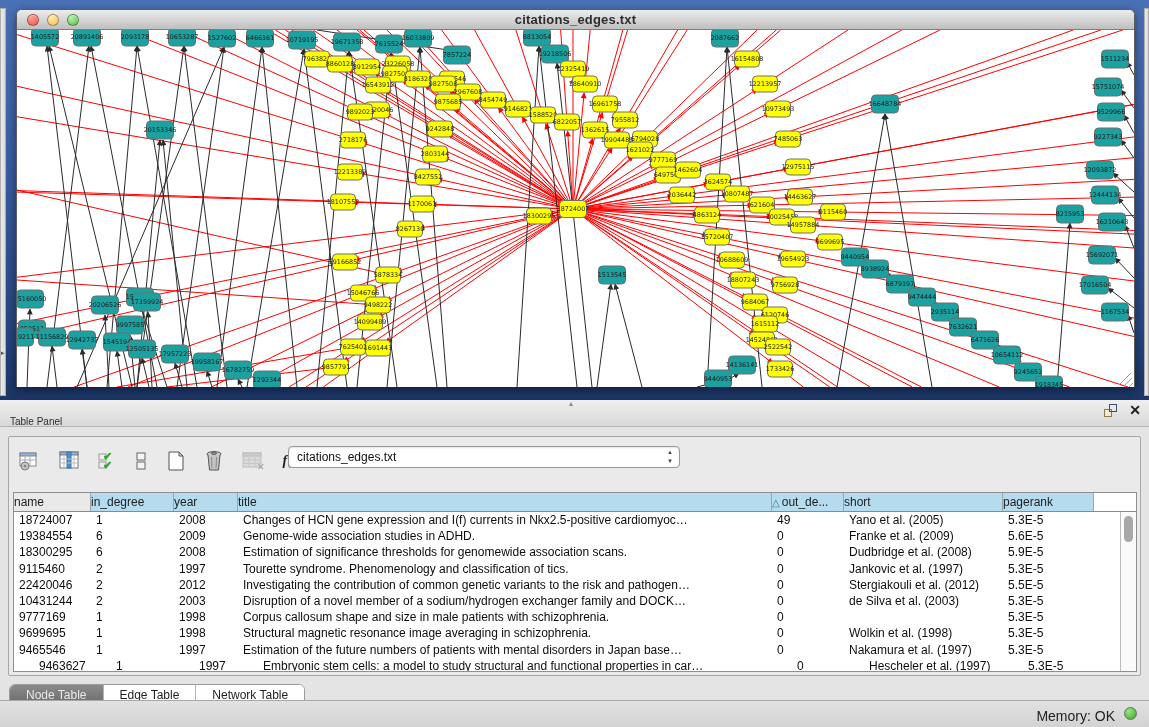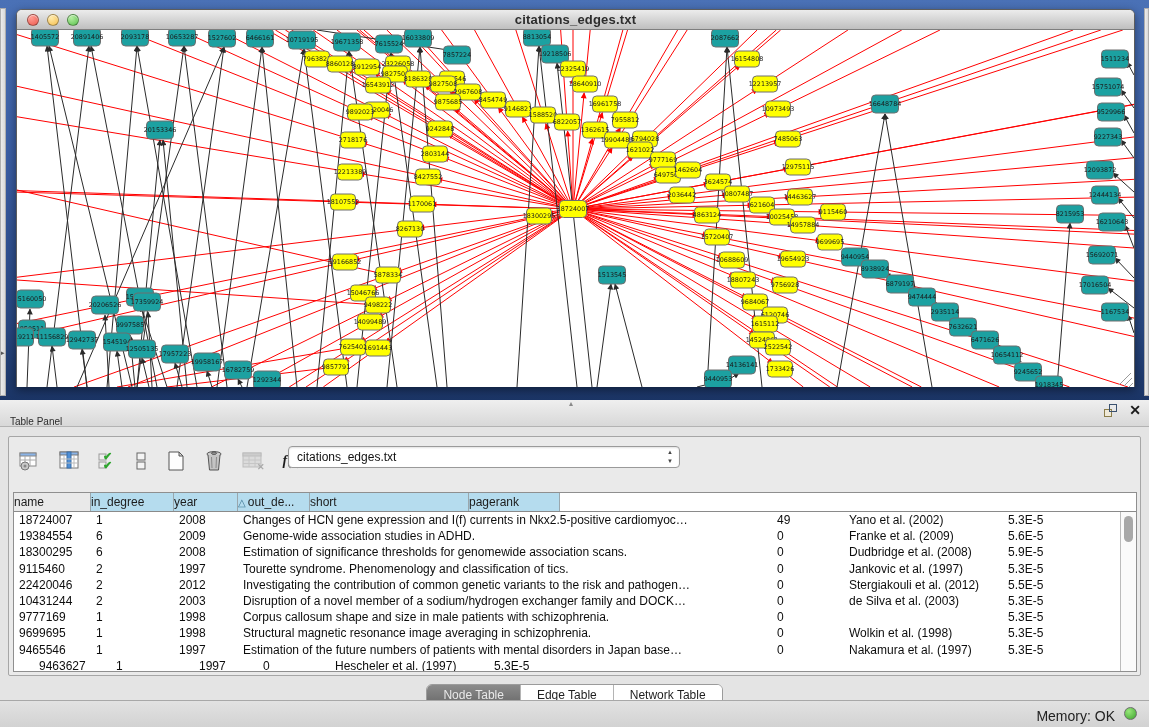--- a/index.html
+++ b/index.html
@@ -66,21 +66,21 @@
   .th.gray { background:#e9e9e9; }
   .th .sort-tri { font-size:10px; color:#3f7894; margin-right:2px; }
   .tbody { position:absolute; left:0; top:19px; right:16px; bottom:0; overflow:hidden; }
   .tr { display:flex; height:16.2px; background:#fff; }
   .td { font-size:12px; color:#0d0d0d; line-height:16px; padding-left:5px;
     overflow:hidden; white-space:nowrap; flex:none; }
   .vscroll { position:absolute; right:0; top:19px; bottom:0; width:16px; background:#fafafa; border-left:1px solid #bbb; }
   .vthumb { position:absolute; left:3px; top:4px; width:9px; height:26px; border-radius:5px; background:#a8a8a8; }
 
   
-  .tabs-wrap { position:absolute; left:0; top:247px; width:100%; display:flex; justify-content:center; }
+  .tabs-wrap { position:absolute; left:0; top:247px; width:100%; display:flex; justify-content:flex-start; }
   .seg { display:flex; height:22px; background:#fff; border:1px solid #9b9b9b; border-radius:6px; overflow:hidden;
     box-shadow:0 1px 1px rgba(255,255,255,.7); }
   .seg-btn { font-size:12px; color:#1e1e1e; padding:0 16px; line-height:21px; background:#fff; border-left:1px solid #b4b4b4; }
   .seg-btn:first-child { border-left:none; }
   .seg-btn.active { background:linear-gradient(#8b8b8b,#6a6a6a); color:#e9e9e9; }
 
   
   .statusbar { position:absolute; left:0; top:700px; width:1149px; height:27px;
     background:linear-gradient(#e2e2e2,#d2d2d2); border-top:1px solid #a8a8a8; }
   .mem { position:absolute; right:34px; top:7px; font-size:14px; color:#222; }
@@ -928,32 +928,33 @@
         <span>citations_edges.txt</span>
         <span class="arrows">▲<br>▼</span>
       </div>
     </div>
 
     <div class="dtable">
       <div class="thead" id="thead">
           <div class="th gray" style="width: 77px;">name</div>
           <div class="th" style="width: 83px;">in_degree</div>
           <div class="th" style="width: 64px;">year</div>
+          <div class="th" style="width: 534px;">title</div>
           <div class="th" style="width: 72px;"><span class="sort-tri">△</span>out_de...</div>
           <div class="th" style="width: 159px;">short</div>
           <div class="th" style="width: 91px;">pagerank</div>
         </div>
       <div class="tbody" id="tbody">
           <div class="tr">
             <div class="td" style="width: 77px;">18724007</div>
             <div class="td" style="width: 83px;">1</div>
             <div class="td" style="width: 64px;">2008</div>
             <div class="td" style="width: 534px;">Changes of HCN gene expression and I(f) currents in Nkx2.5-positive cardiomyoc…</div>
             <div class="td" style="width: 72px;">49</div>
-            <div class="td" style="width: 159px;">Yano et al. (2002)</div>
+            <div class="td" style="width: 159px;">Yano et al. (2005)</div>
             <div class="td" style="width: 91px;">5.3E-5</div>
           </div>
           <div class="tr">
             <div class="td" style="width: 77px;">19384554</div>
             <div class="td" style="width: 83px;">6</div>
             <div class="td" style="width: 64px;">2009</div>
             <div class="td" style="width: 534px;">Genome-wide association studies in ADHD.</div>
             <div class="td" style="width: 72px;">0</div>
             <div class="td" style="width: 159px;">Franke et al. (2009)</div>
             <div class="td" style="width: 91px;">5.6E-5</div>
@@ -1018,20 +1019,21 @@
             <div class="td" style="width: 64px;">1997</div>
             <div class="td" style="width: 534px;">Estimation of the future numbers of patients with mental disorders in Japan base…</div>
             <div class="td" style="width: 72px;">0</div>
             <div class="td" style="width: 159px;">Nakamura et al. (1997)</div>
             <div class="td" style="width: 91px;">5.3E-5</div>
           </div>
           <div class="tr">
             <div class="td" style="width: 77px; margin-left: 20px;">9463627</div>
             <div class="td" style="width: 83px;">1</div>
             <div class="td" style="width: 64px;">1997</div>
+            <div class="td" style="width: 534px;">Embryonic stem cells: a model to study structural and functional properties in car…</div>
             <div class="td" style="width: 72px;">0</div>
             <div class="td" style="width: 159px;">Hescheler et al. (1997)</div>
             <div class="td" style="width: 91px;">5.3E-5</div>
           </div>
         </div>
       <div class="vscroll">
         <div class="vthumb"></div>
       </div>
     </div>
 

